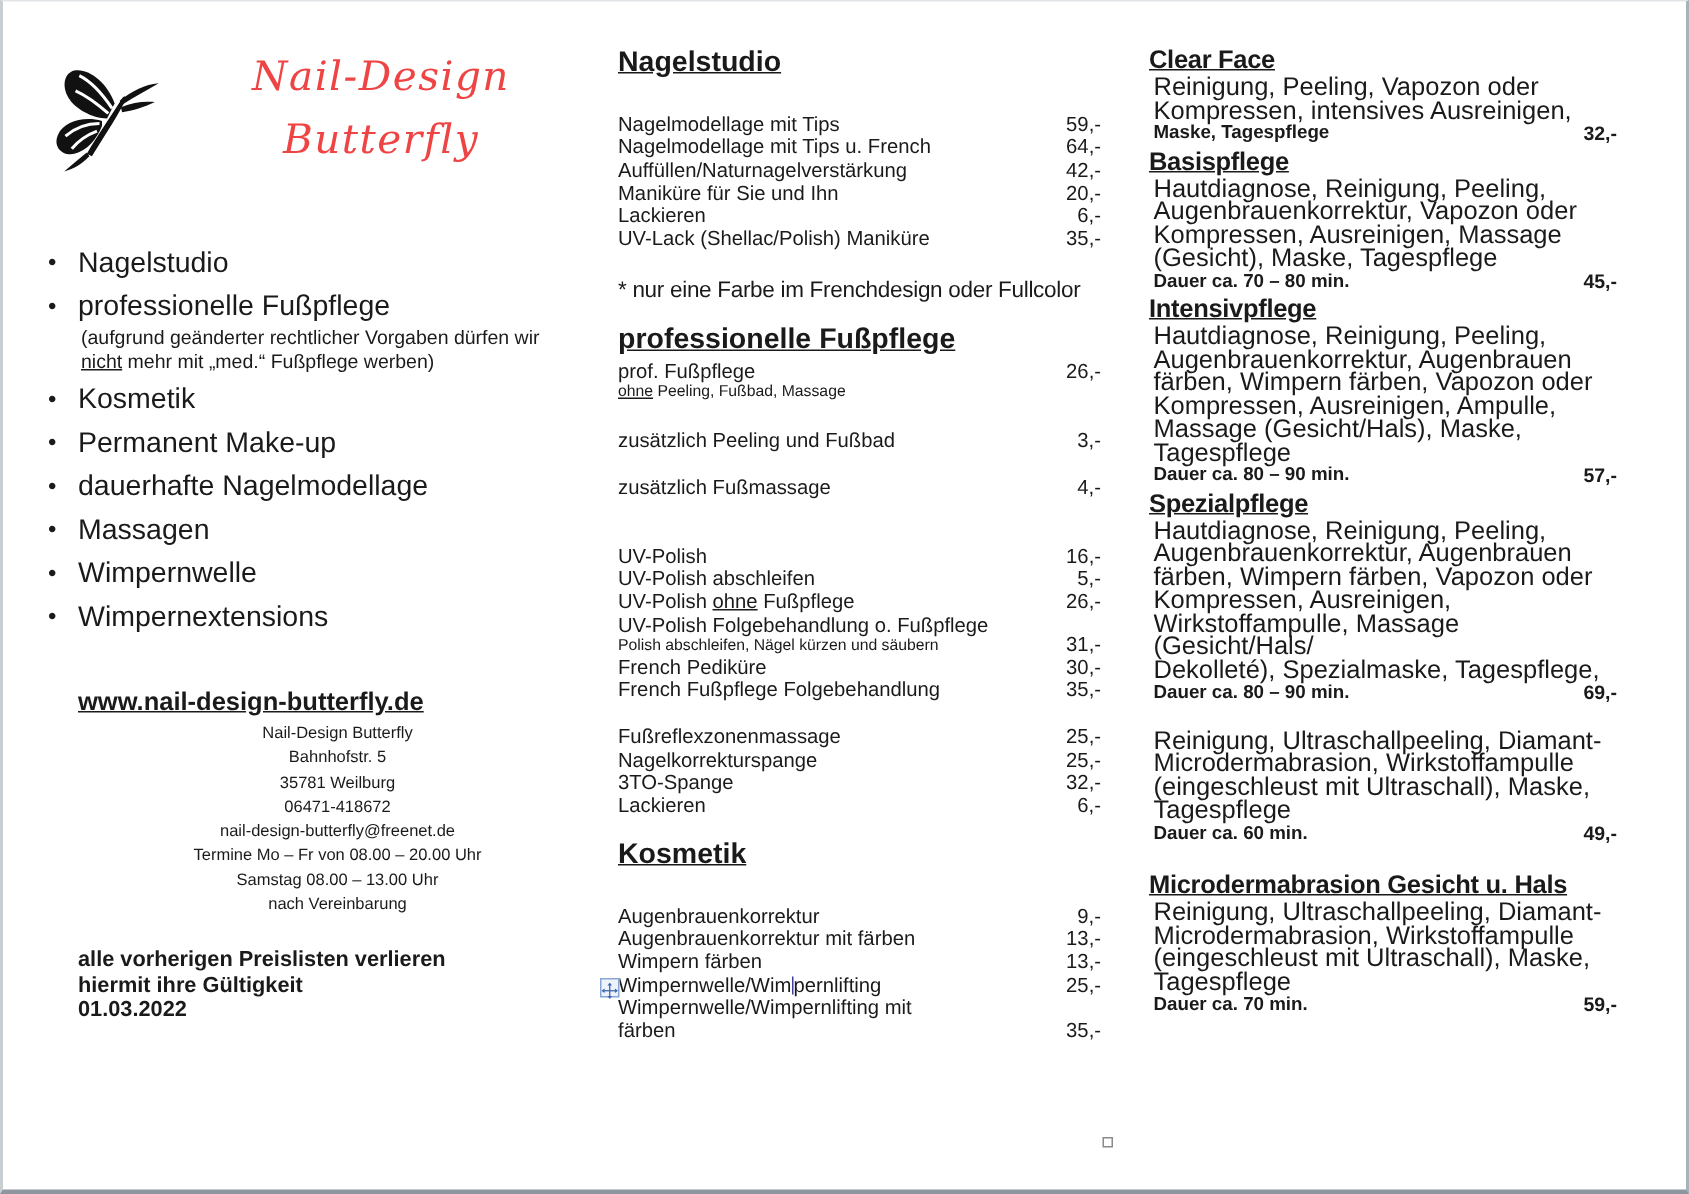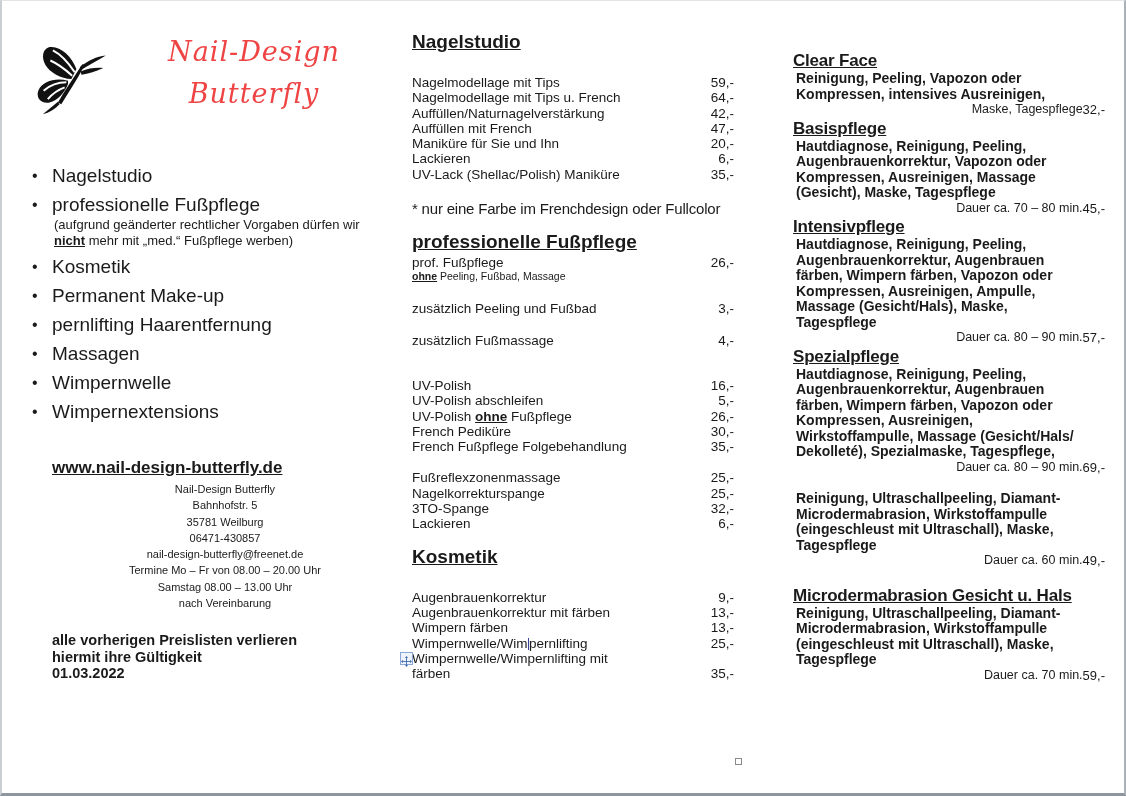--- a/index.html
+++ b/index.html
@@ -11,33 +11,33 @@
     border-left:2px solid #c9ced3;
     border-top:1px solid #e2e5e8;
     border-right:2px solid #aab2b9;
     border-bottom:3px solid #8d969e;
     font-family:"Liberation Sans", sans-serif;
     color:#1a1a1a;
     overflow:hidden;
   }
   .col-left{position:absolute;left:24px;top:30px;width:372px;}
   .col-mid{position:absolute;left:410px;top:30px;width:322px;}
-  .col-right{position:absolute;left:791px;top:28px;width:312px;margin-top:21px;}
+  .col-right{position:absolute;left:764px;top:28px;width:312px;}
 
   
   .logo-row{display:flex;align-items:flex-start;}
   .logo-fly{width:84px;height:84px;flex:0 0 84px;margin-top:6px;}
   .logo-text{flex:1;text-align:center;
     font-family:"DejaVu Serif", serif;font-style:italic;
     font-size:27px;line-height:42px;color:#ef4444;letter-spacing:1px;}
   ul.svc-list{list-style:none;margin:40px 0 0 0;padding:0;}
   li.svc{position:relative;padding-left:26px;font-size:19px;line-height:29px;}
   li.svc .bullet{position:absolute;left:6px;top:0;font-size:16px;}
   .svc-note{font-size:13px;line-height:16px;margin:-2px 0 3px 2px;width:330px;}
-  .u{text-decoration:underline;font-weight:bold;}
+  .u{text-decoration:underline;}
   .website{margin:32px 0 3px 26px;font-size:17px;font-weight:bold;text-decoration:underline;}
   .contact-block{margin-left:26px;font-size:11px;line-height:16.3px;text-align:center;}
   .validity-block{margin:21px 0 0 26px;font-size:14.5px;line-height:16.3px;font-weight:bold;}
 
   
   .m-h{font-size:19px;font-weight:bold;text-decoration:underline;margin:0;}
   .m-h.first{margin-bottom:22px;}
   .m-h.fuss{margin-top:16px;margin-bottom:2px;}
   .m-h.kosm{margin-top:14px;margin-bottom:22px;}
   .m-row{display:flex;align-items:flex-start;font-size:13.5px;line-height:15.3px;}
@@ -46,23 +46,23 @@
   .m-price{width:52px;text-align:right;white-space:nowrap;}
   .footnote{margin-top:20px;font-size:15px;line-height:13px;letter-spacing:-0.2px;}
   .caret{display:inline-block;width:1.5px;height:12px;background:#39409d;vertical-align:-2px;}
 
   
   .r-block{margin:0;}
   .r-block:nth-of-type(5){margin-top:16px;}
   .r-block:nth-of-type(6){margin-top:16px;}
   .r-title{font-size:17px;font-weight:bold;text-decoration:underline;
     margin:0;line-height:21px;letter-spacing:-0.2px;}
-  .r-desc{font-size:14px;line-height:15.5px;white-space:pre-line;padding-left:3px;font-weight:bold;}
-  .r-last{display:flex;justify-content:flex-end;font-size:12.5px;
-    line-height:15.5px;padding-left:3px;}
+  .r-desc{font-size:17px;line-height:15.5px;white-space:pre-line;padding-left:3px;}
+  .r-last{display:flex;justify-content:space-between;font-size:12.5px;
+    line-height:15.5px;padding-left:3px;font-weight:bold;}
   .r-price{font-size:13px;white-space:nowrap;}
 
   
   .move-handle{position:absolute;left:398px;top:651px;width:13px;height:13px;
     border:1px solid #89a7d6;background:#eef3fb;box-sizing:border-box;cursor:move;}
   .resize-handle{position:absolute;left:733px;top:757px;width:7px;height:7px;
     border:1px solid #8a8a8a;background:#ffffff;box-sizing:border-box;cursor:nwse-resize;}
 </style>
 </head>
 <body>
@@ -116,21 +116,21 @@
           <span>Kosmetik</span>
           
         </li>
         <li class="svc">
           <span class="bullet">•</span>
           <span>Permanent Make-up</span>
           
         </li>
         <li class="svc">
           <span class="bullet">•</span>
-          <span>pernlifting Haarentfernung</span>
+          <span>dauerhafte Nagelmodellage</span>
           
         </li>
         <li class="svc">
           <span class="bullet">•</span>
           <span>Massagen</span>
           
         </li>
         <li class="svc">
           <span class="bullet">•</span>
           <span>Wimpernwelle</span>
@@ -143,21 +143,21 @@
         </li>
       </ul>
 
     <div class="website">www.nail-design-butterfly.de</div>
 
     <div class="contact-block">
 
     <div class="c-line">Nail-Design Butterfly</div>
         <div class="c-line">Bahnhofstr. 5</div>
         <div class="c-line">35781 Weilburg</div>
-        <div class="c-line">06471-430857</div>
+        <div class="c-line">06471-418672</div>
         <div class="c-line">nail-design-butterfly@freenet.de</div>
         <div class="c-line">Termine Mo – Fr  von 08.00 – 20.00 Uhr</div>
         <div class="c-line">Samstag 08.00 – 13.00 Uhr</div>
         <div class="c-line">nach Vereinbarung</div>
       </div>
 
     <div class="validity-block">
 
     <div class="v-line">alle vorherigen Preislisten verlieren</div>
         <div class="v-line">hiermit ihre Gültigkeit</div>
@@ -185,27 +185,20 @@
           <div class="m-price">64,-</div>
         </div>
         <div class="m-row">
           <div class="m-lbl"><span>Auffüllen/Naturnagelverstärkung</span>
             
             
           </div>
           <div class="m-price">42,-</div>
         </div>
         <div class="m-row">
-          <div class="m-lbl"><span>Auffüllen mit French</span>
-            
-            
-          </div>
-          <div class="m-price">47,-</div>
-        </div>
-        <div class="m-row">
           <div class="m-lbl"><span>Maniküre  für Sie und Ihn</span>
             
             
           </div>
           <div class="m-price">20,-</div>
         </div>
         <div class="m-row">
           <div class="m-lbl"><span>Lackieren</span>
             
             
@@ -261,20 +254,27 @@
             
           </div>
           <div class="m-price">5,-</div>
         </div>
         <div class="m-row">
           <div class="m-lbl"><span>UV-Polish </span><span class="u">ohne</span><span> Fußpflege</span>
             
             
           </div>
           <div class="m-price">26,-</div>
+        </div>
+        <div class="m-row">
+          <div class="m-lbl"><span>UV-Polish Folgebehandlung o. Fußpflege</span>
+            <div class="m-sub"><span>Polish abschleifen, Nägel kürzen und säubern</span></div>
+            
+          </div>
+          <div class="m-price" style="align-self: flex-end;">31,-</div>
         </div>
         <div class="m-row">
           <div class="m-lbl"><span>French Pediküre</span>
             
             
           </div>
           <div class="m-price">30,-</div>
         </div>
         <div class="m-row">
           <div class="m-lbl"><span>French Fußpflege Folgebehandlung</span>

